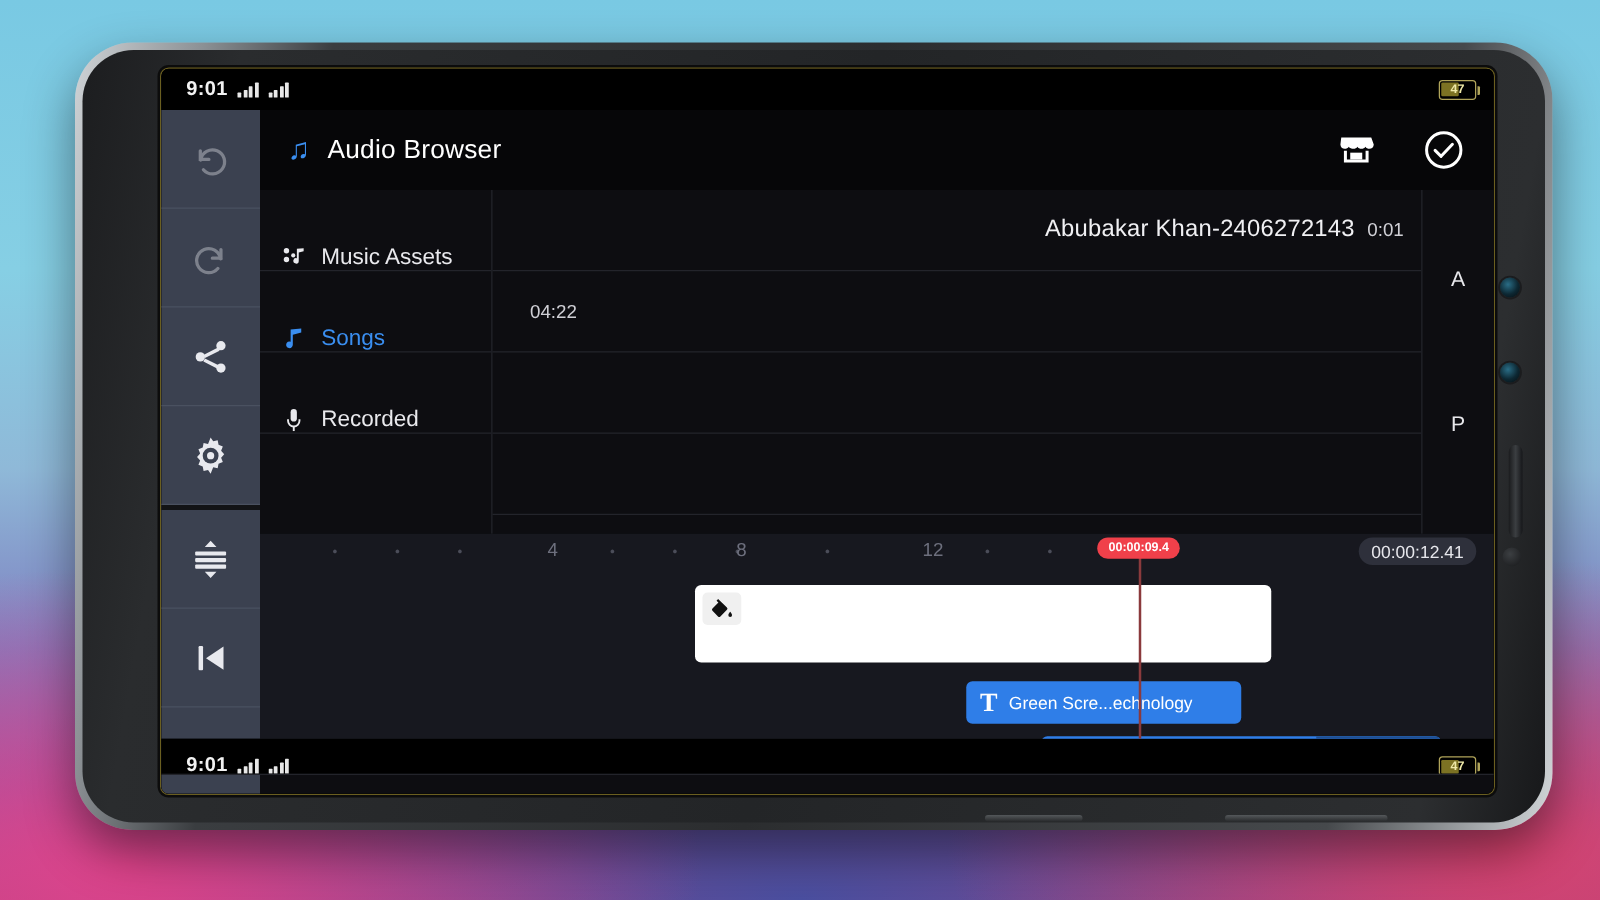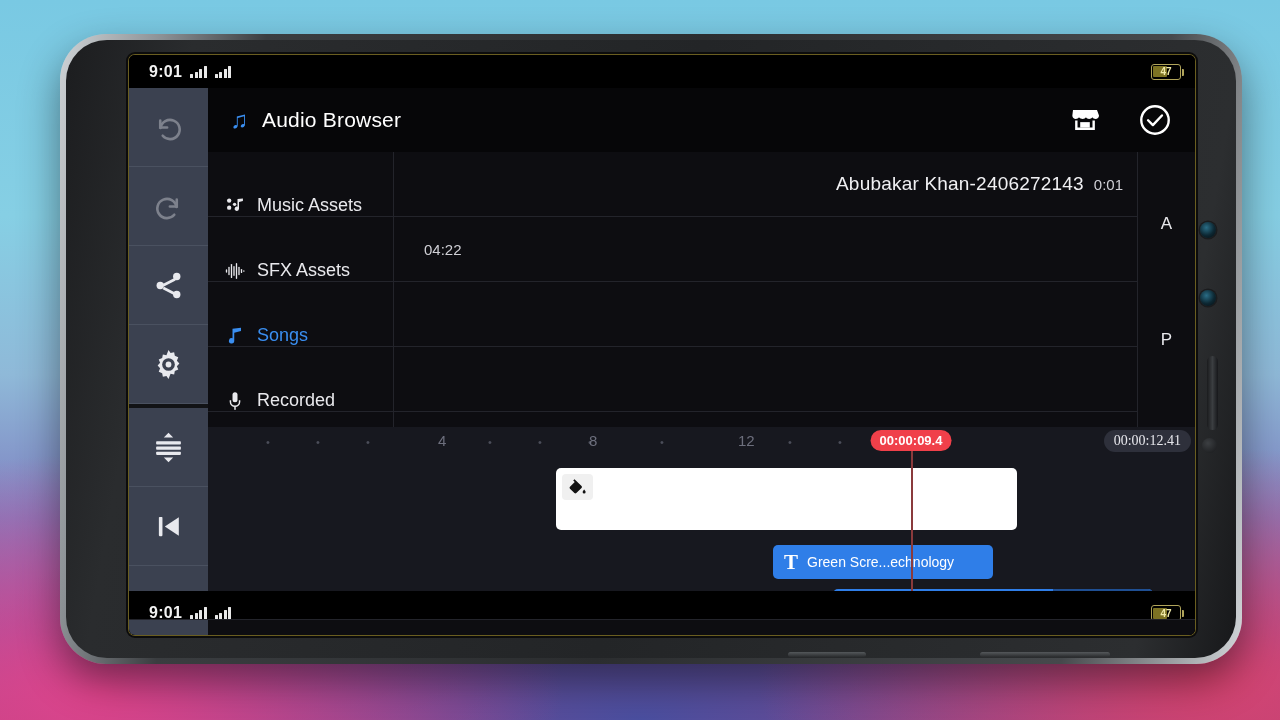--- a/index.html
+++ b/index.html
@@ -115,24 +115,24 @@
            display:flex; flex-direction:column; align-items:center; padding-top:62px; }
   .alpha b { font-size:17px; color:#e8e8ec; font-weight:400; display:block; }
   .alpha .a1 { margin-bottom:96px; }
 
   
   .timeline { flex:0 0 164px; background:#17181f; position:relative; overflow:hidden; }
   .ruler { height:28px; position:relative; }
   .tick { position:absolute; top:9px; color:#4b4d59; font-size:11px; }
   .tick.num { top:5px; color:#6d6f7d; font-size:15px; }
   .playhead-badge { position:absolute; top:3px; left:703px; transform:translateX(-50%);
-                    background:#f0404a; color:#fff; font-size:13px; font-weight:600;
+                    background:#f0404a; color:#fff; font-size:10px; font-weight:600;
                     padding:3px 9px; border-radius:11px; white-space:nowrap; z-index:5; }
-  .dur-badge { position:absolute; top:3px; right:4px; background:#2e303b; color:#e7e7ec;
-               font-size:14px; padding:3px 10px; border-radius:11px;font-family:Liberation Serif, serif; }
+  .dur-badge { position:absolute; top:3px; right:14px; background:#2e303b; color:#e7e7ec;
+               font-size:14px; padding:3px 10px; border-radius:11px; }
   .playhead-line { position:absolute; top:18px; bottom:0; left:703px; width:2px;
                    background:#8a3a3c; z-index:4; }
 
   .clip-video { position:absolute; left:348px; top:41px; width:461px; height:62px;
                 background:#fff; border-radius:5px; }
   .bucket { position:absolute; left:6px; top:6px; width:31px; height:26px; background:#f0f0f0;
             border-radius:4px; display:flex; align-items:center; justify-content:center; }
   .bucket svg { width:19px; height:19px; }
 
   .clip-text { position:absolute; left:565px; top:118px; width:220px; height:34px;
@@ -265,35 +265,20 @@
               <div class="cat">
                 <span class="ci">
                   <svg viewBox="0 0 24 24" fill="#e9e9ed">
                     <circle cx="5" cy="5.5" r="2.6"></circle>
                       <circle cx="5" cy="14" r="2.6"></circle>
                       <circle cx="11.5" cy="10" r="2"></circle>
                     <path d="M15 3.5v9.3a2.6 2.6 0 1 0 1.8 2.5V7.3l4.7-1.2V3z"></path>
                   </svg>
                 </span>
                 <span class="lbl">Music Assets</span>
-              </div>
-              <div class="cat">
-                <span class="ci">
-                  <svg viewBox="0 0 24 24" fill="#e9e9ed">
-                    <rect x="1" y="10" width="1.6" height="4" rx=".8"></rect>
-                    <rect x="4" y="7" width="1.6" height="10" rx=".8"></rect>
-                    <rect x="7" y="3.5" width="1.6" height="17" rx=".8"></rect>
-                    <rect x="10" y="6" width="1.6" height="12" rx=".8"></rect>
-                    <rect x="13" y="2.5" width="1.6" height="19" rx=".8"></rect>
-                    <rect x="16" y="7" width="1.6" height="10" rx=".8"></rect>
-                    <rect x="19" y="9.5" width="1.6" height="5" rx=".8"></rect>
-                    <rect x="21.8" y="11" width="1.6" height="2" rx=".8"></rect>
-                  </svg>
-                </span>
-                <span class="lbl">SFX Assets</span>
               </div>
               <div class="cat active">
                 <span class="ci">
                   <svg viewBox="0 0 24 24" fill="#3a8ef0">
                     <path d="M9 3.2v11.6a3.2 3.2 0 1 0 2.1 3V8.1l8.1-2V2.2z"></path>
                   </svg>
                 </span>
                 <span class="lbl">Songs</span>
               </div>
               <div class="cat">

